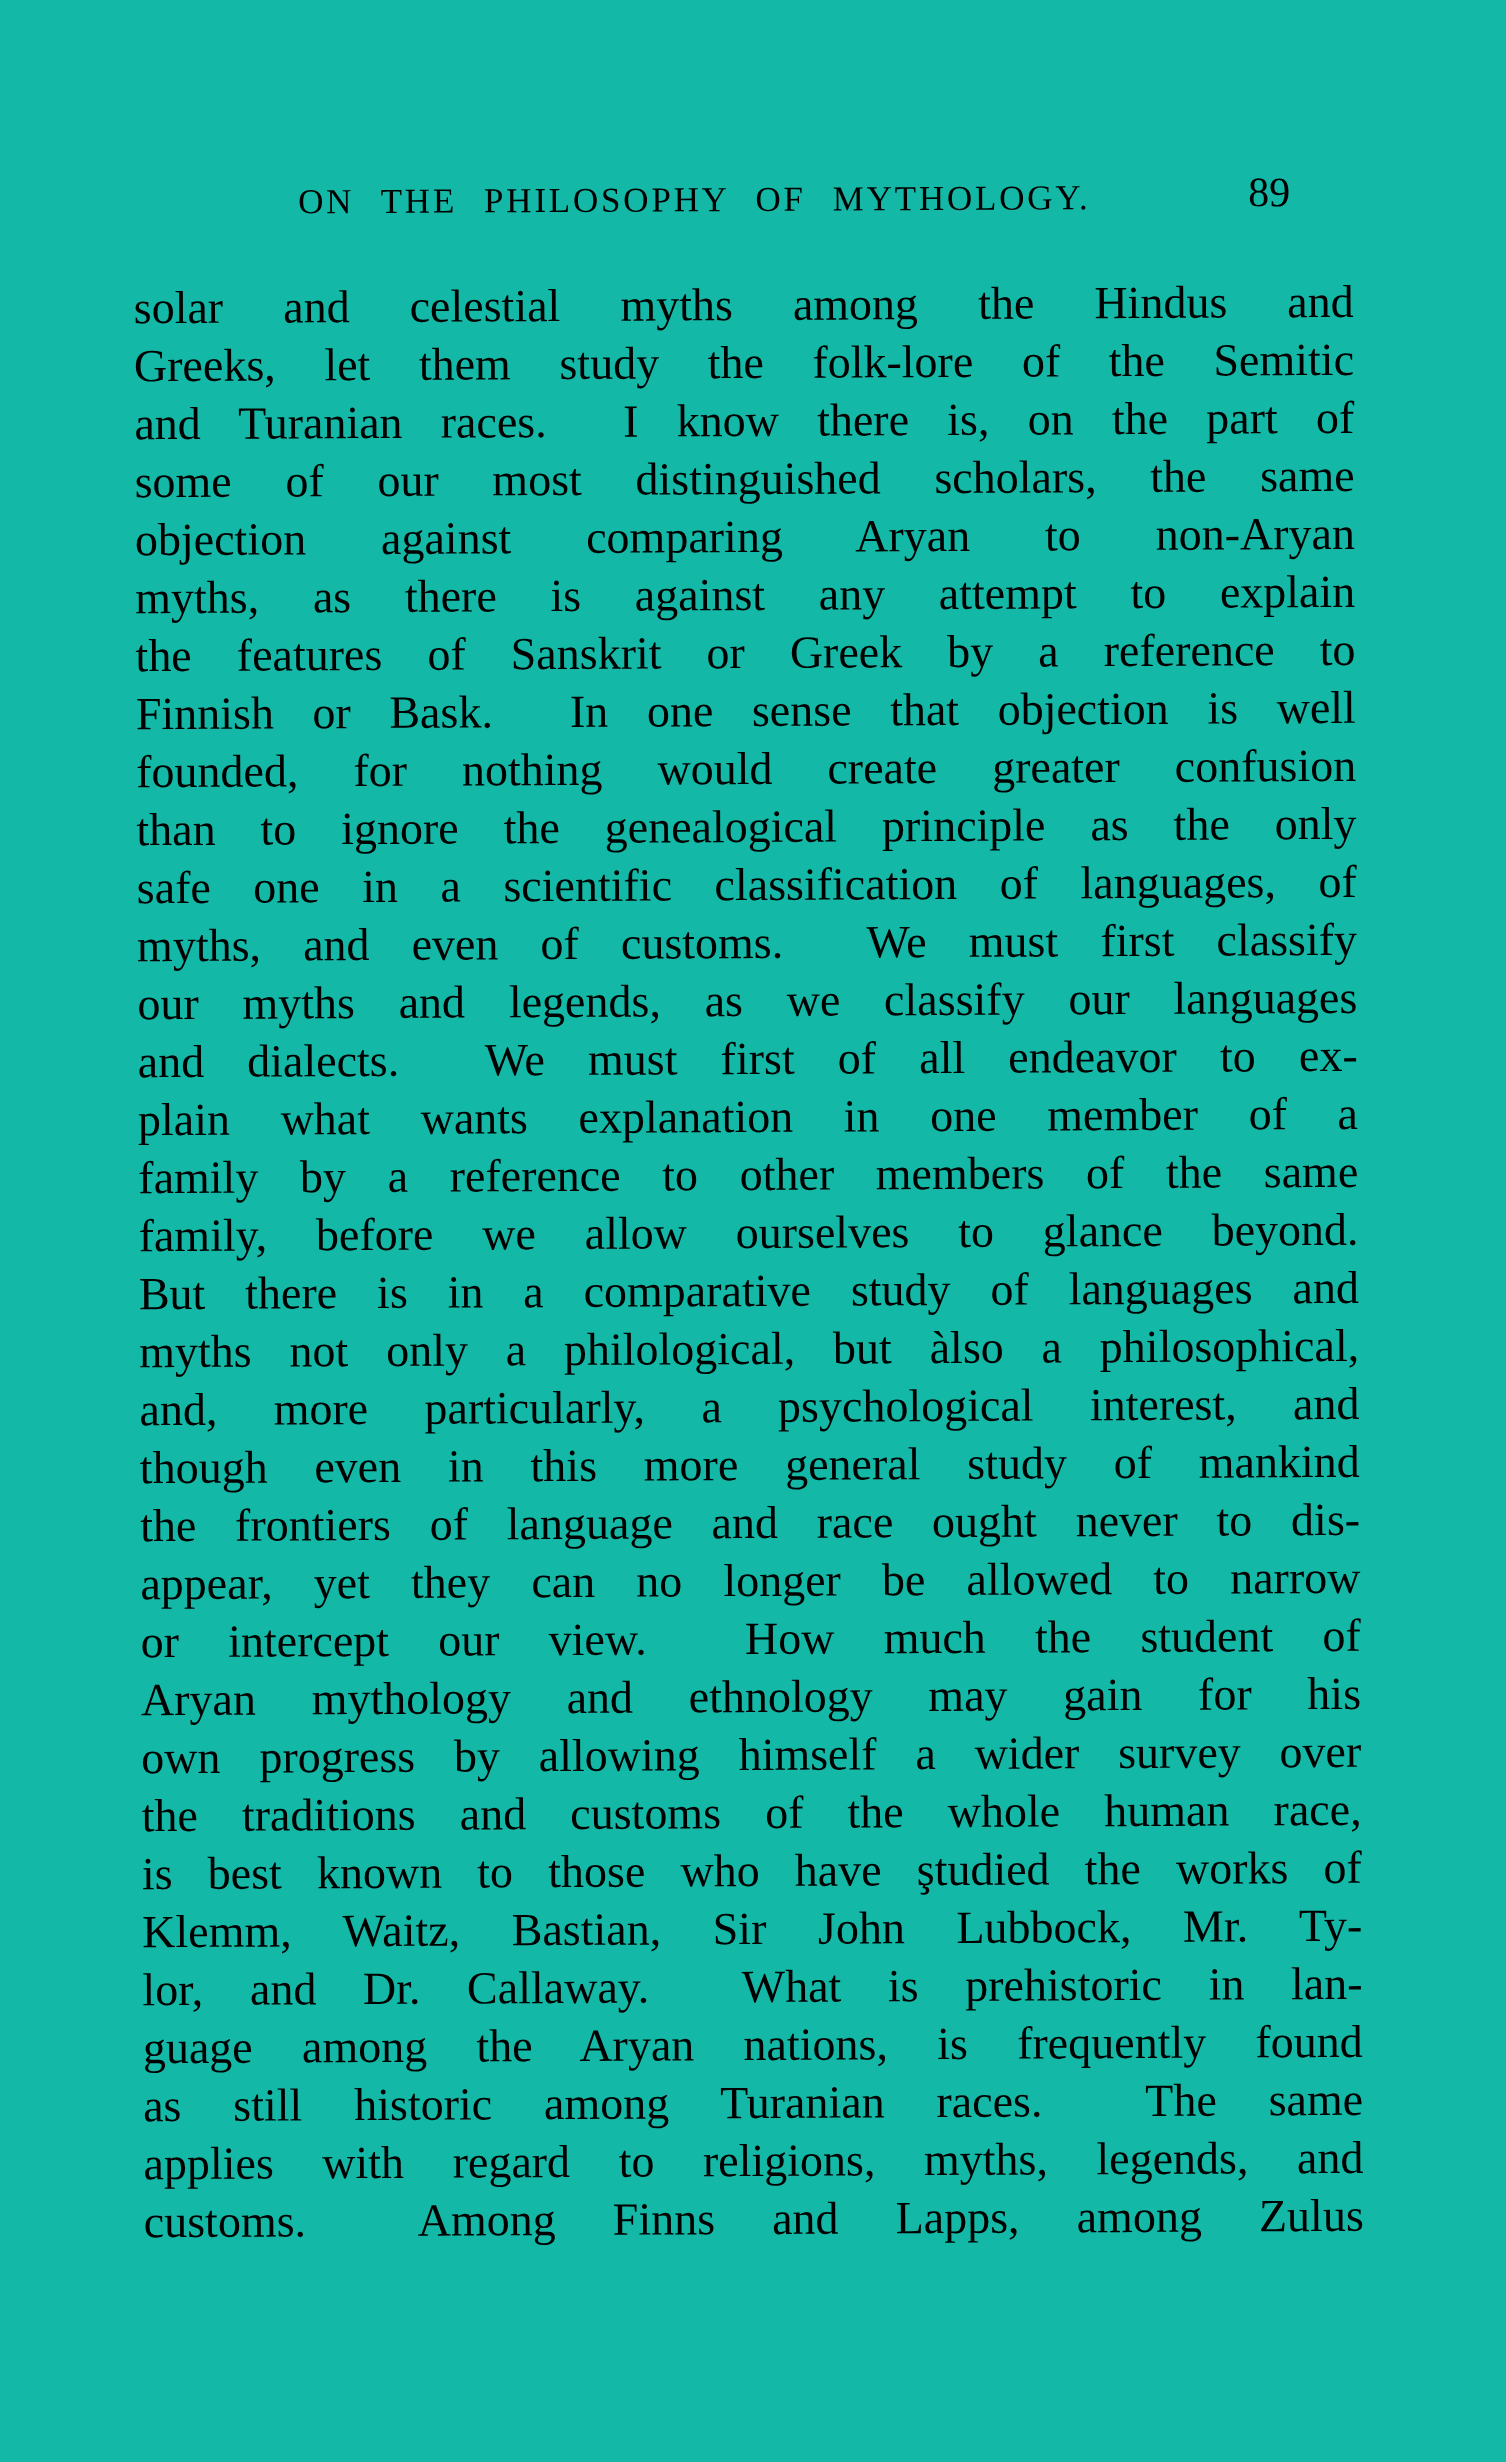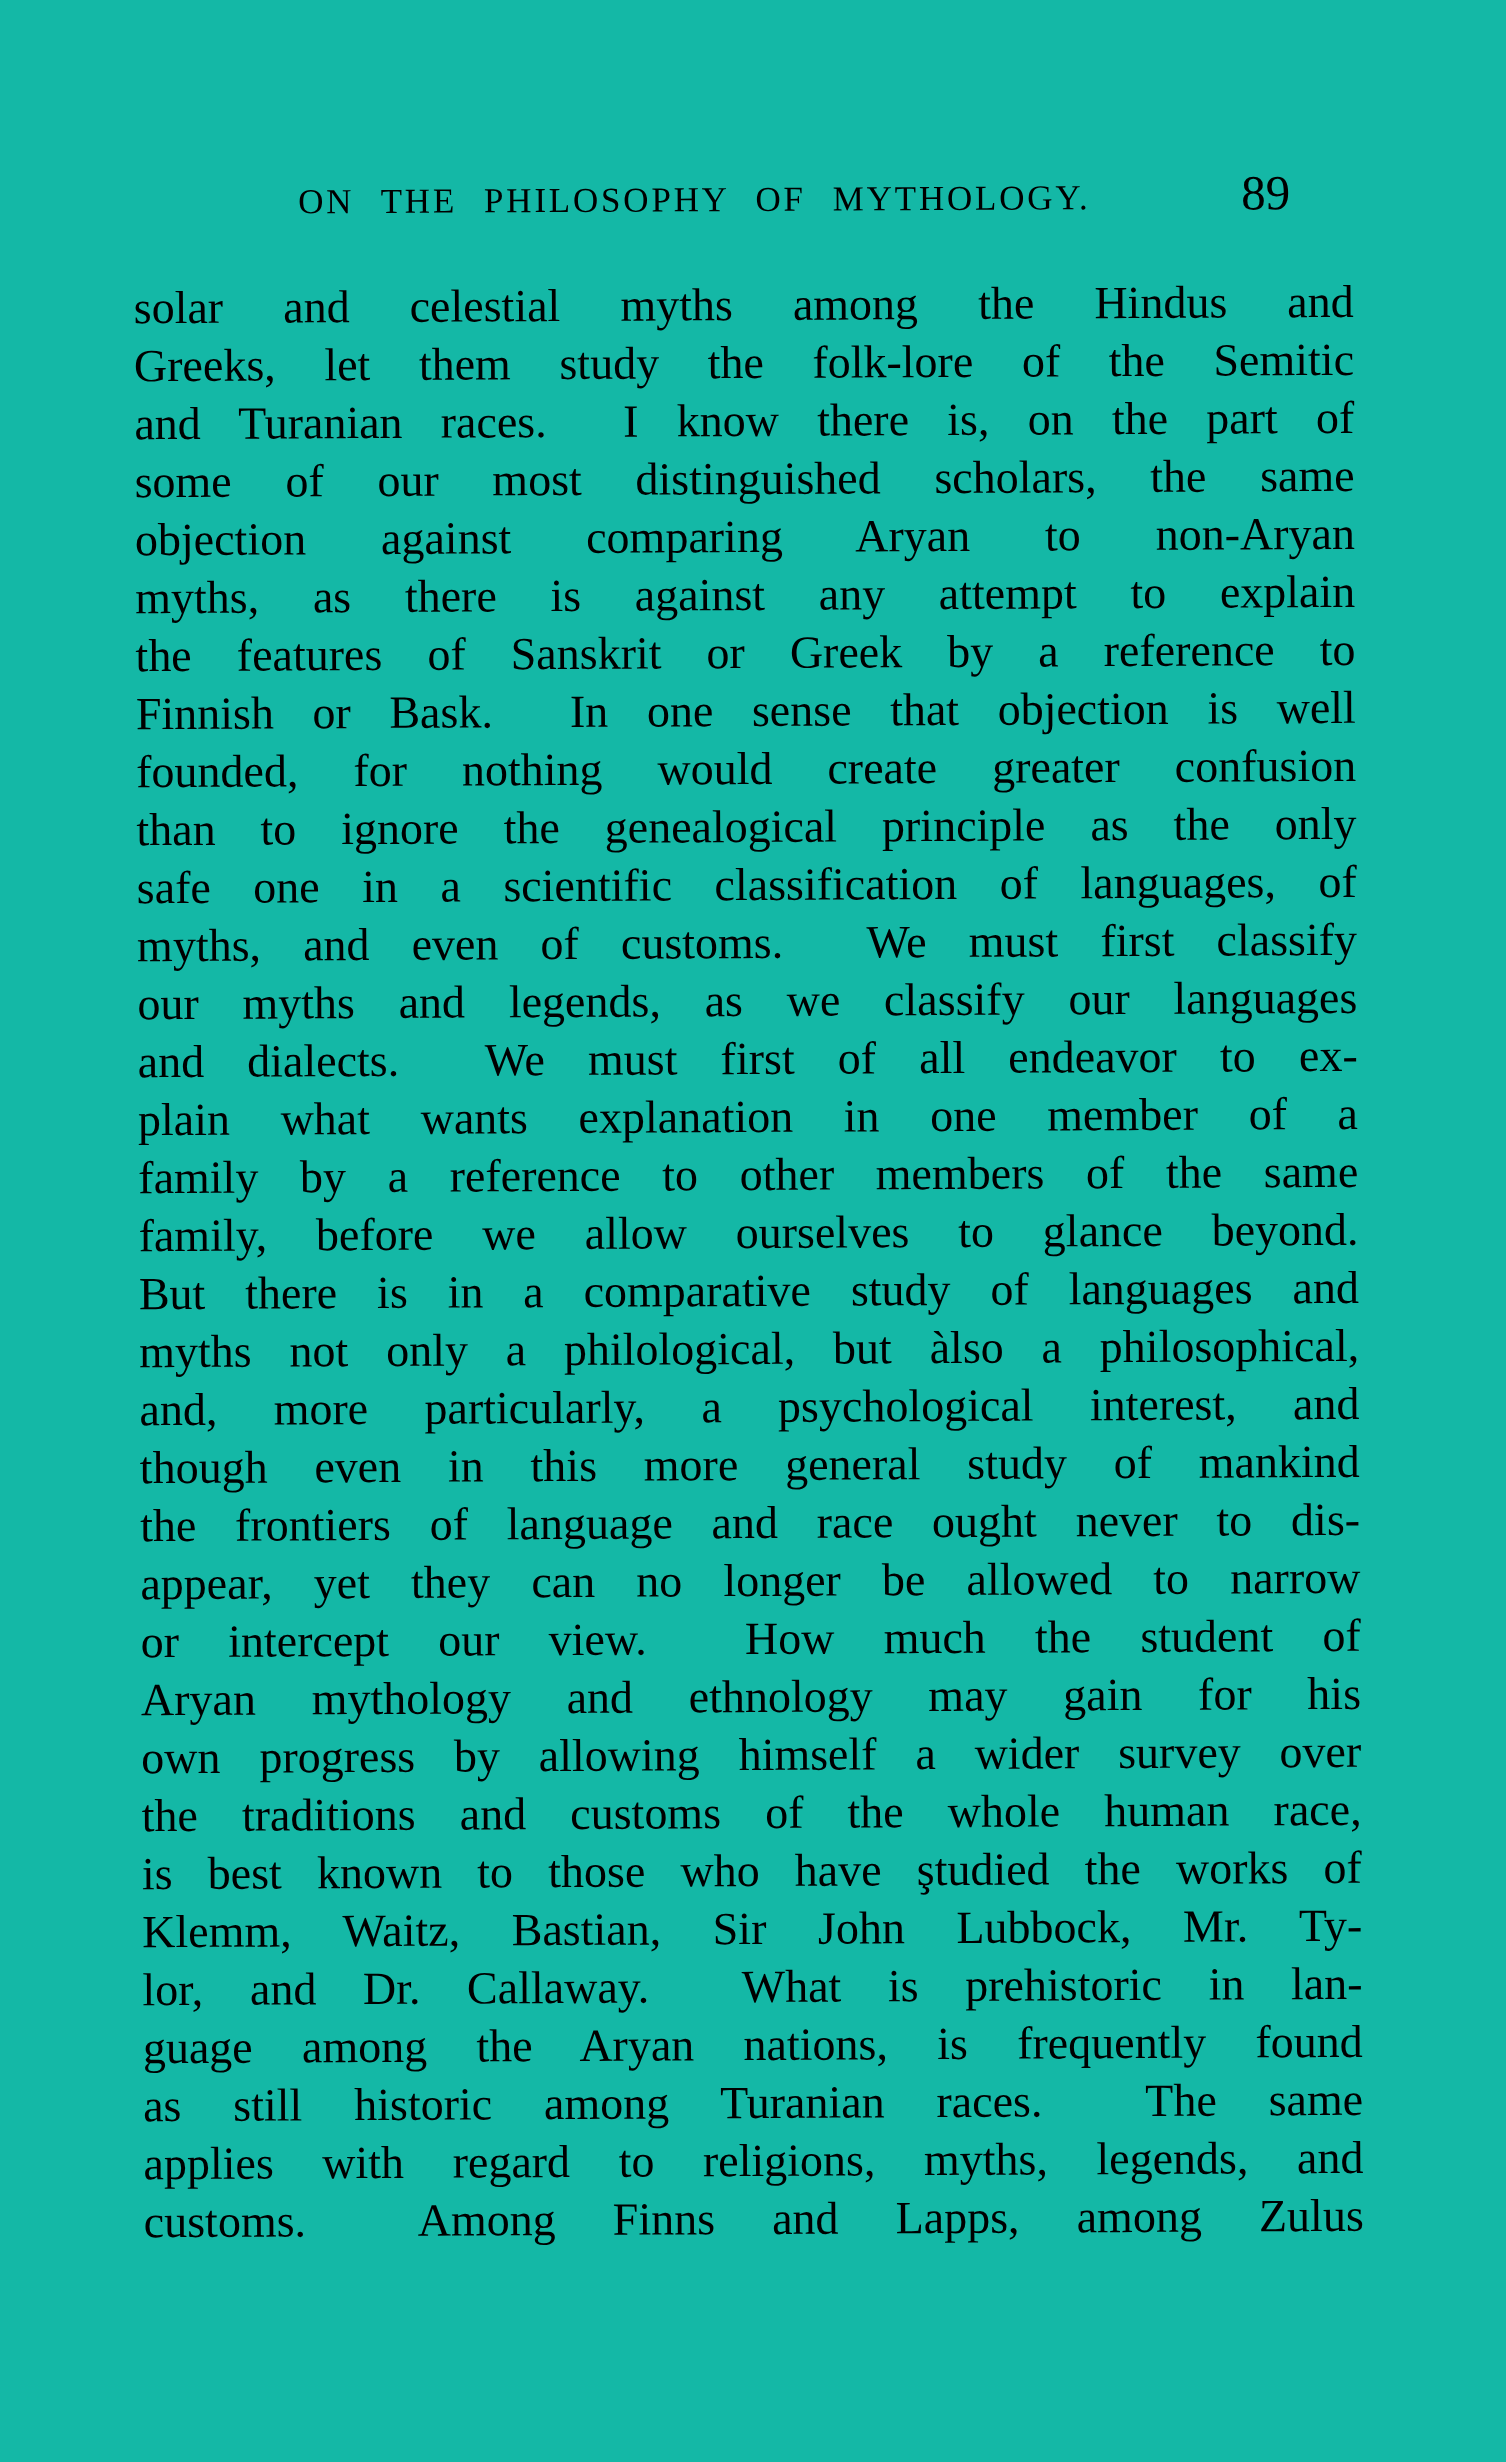--- a/index.html
+++ b/index.html
@@ -36,21 +36,21 @@
     font-size: 35px;
     line-height: 39px;
     letter-spacing: 2.8px;
     word-spacing: 15.4px;
     white-space: nowrap;
   }
   .page-number {
     position: absolute;
     right: 63px;
     top: -2.8px;
-    font-size: 49px;
+    font-size: 42px;
     line-height: 49px;
   }
   .body-text {
     margin-top: 56px;
   }
   .bline {
     font-size: 46px;
     line-height: 58px;
     word-spacing: 4.2px;
     text-align: justify;

